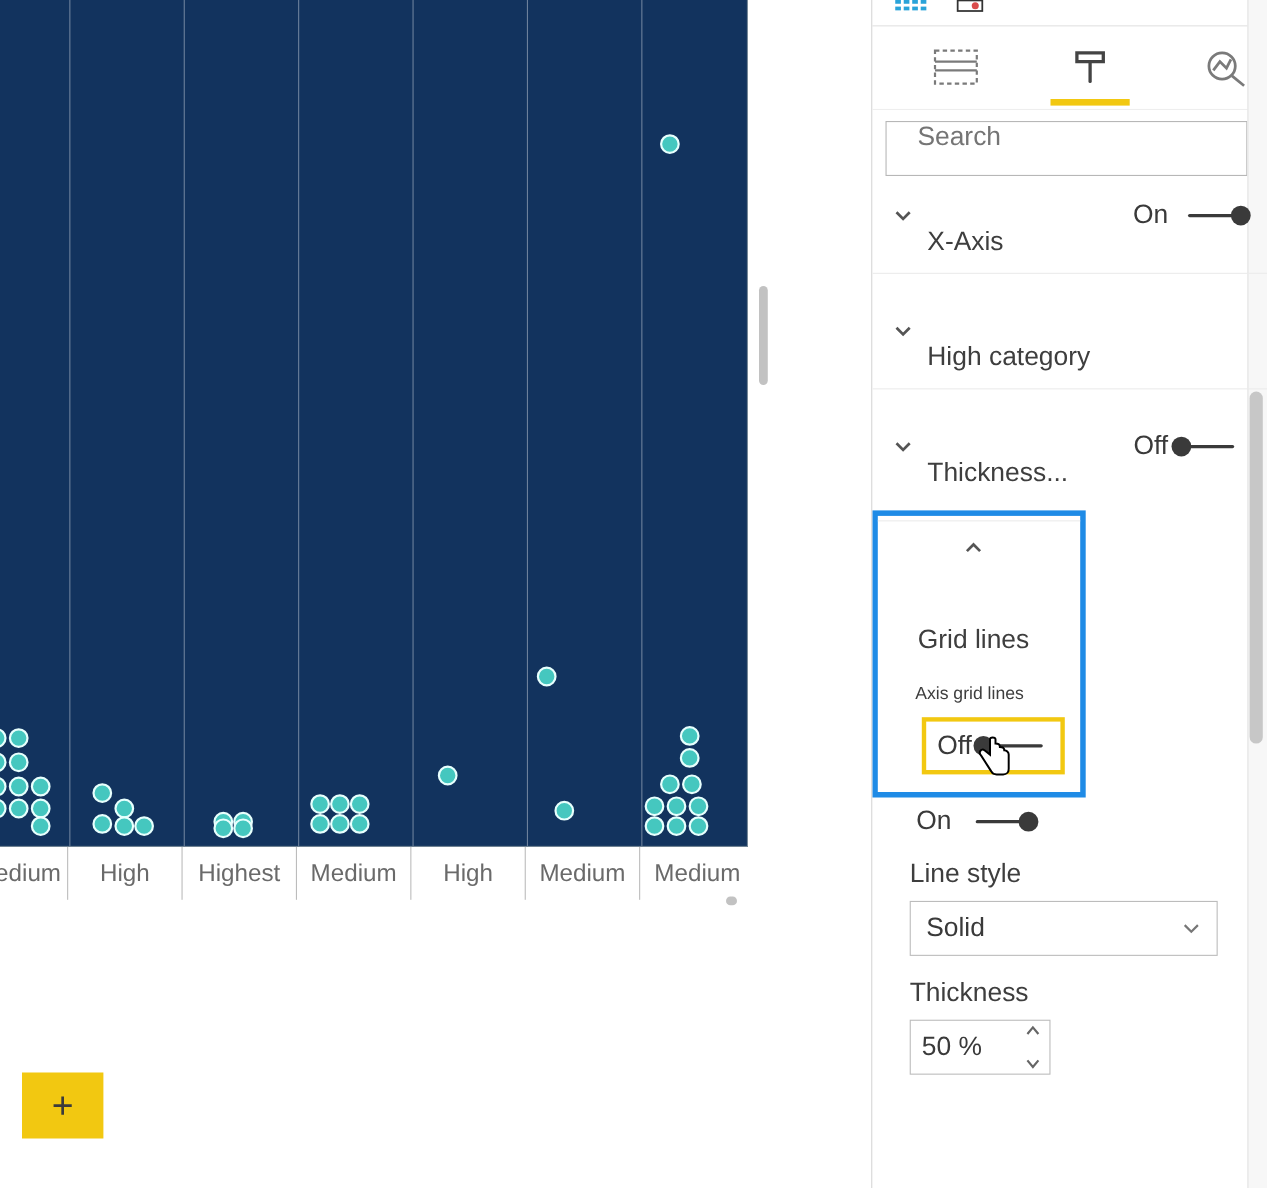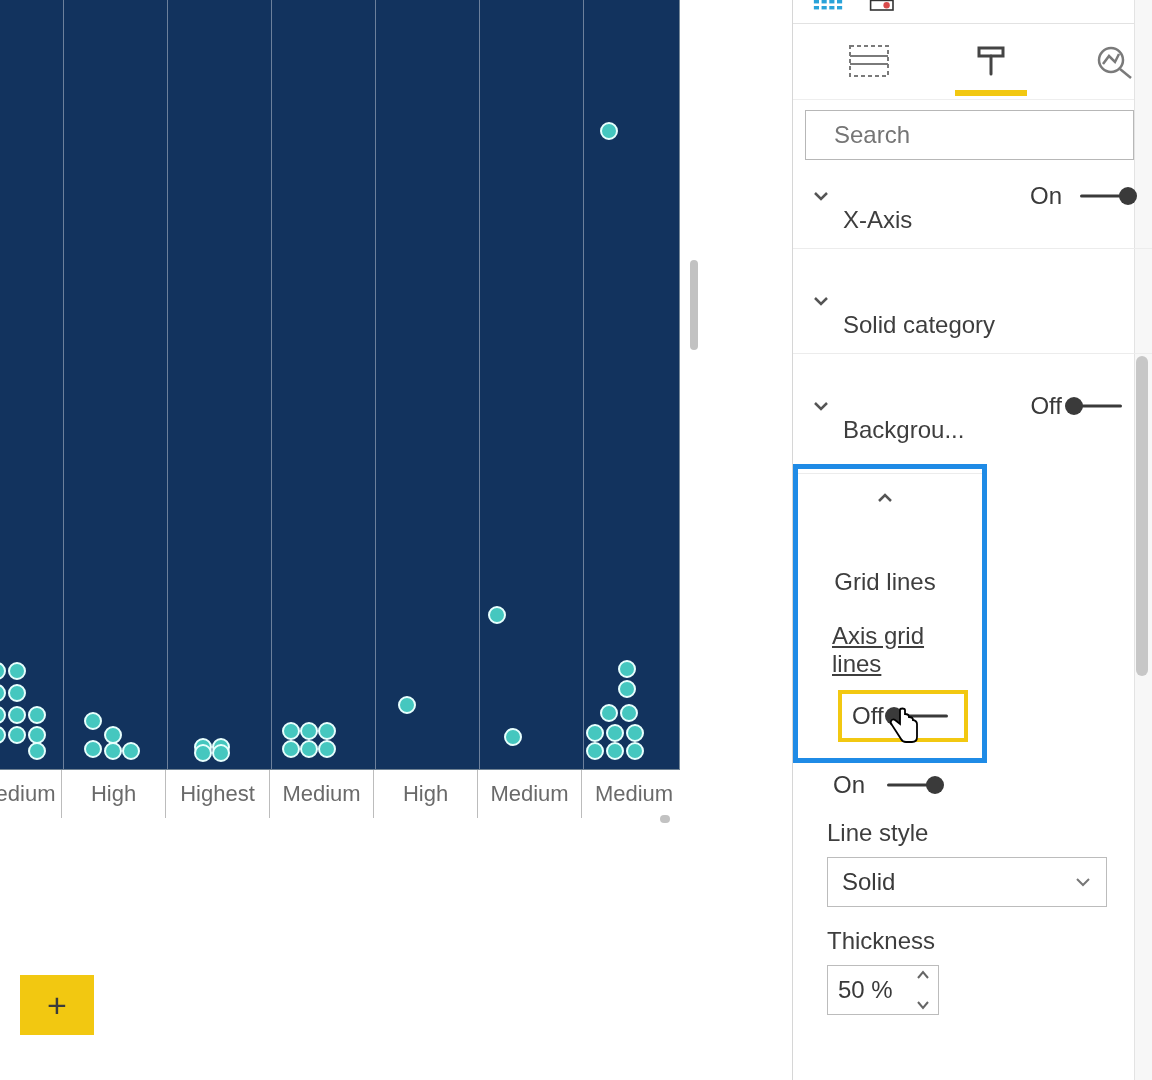--- a/index.html
+++ b/index.html
@@ -59,21 +59,21 @@
   .pane-top-split { height: 24px; border-bottom: 1px solid #e2e2e2; display:flex; align-items:flex-start; gap:20px; padding-left:20px; }
   .mini-icon { width: 36px; height: 12px; }
   .views-row { display: flex; gap: 50px; padding: 18px 0 0 40px; height: 76px; border-bottom: 1px solid #eee; }
   .view-tab { display:flex; flex-direction:column; align-items:center; gap:8px; cursor:pointer; }
   .view-tab svg { width: 44px; height: 38px; }
   .view-underline { width: 72px; height: 6px; background: #f2c811; margin-top: 2px; }
   .view-underline.hidden { background: transparent; }
 
   .search-wrap { padding: 10px 18px 6px 12px; }
   .search {
-    display: flex; align-items: center; gap: 14px; height: 50px;
+    display: flex; align-items: flex-start; gap: 14px; height: 50px;
     border: 1.5px solid #b7b7b7; padding: 0 14px; background:#fff;
   }
   .search input {
     flex:1; border:none; outline:none; font-size: 24px; color:#5a5a5a; background:transparent;
   }
 
   .list { flex:1; overflow:hidden; position:relative; }
   .list-scroll { position:absolute; right:4px; top:190px; width:12px; height:320px; border-radius:6px; background:#c7c7c7; }
   .section {
     padding: 14px 24px 14px 18px; border-top: 1px solid #ececec; display:flex; align-items:center; gap:12px;
@@ -89,37 +89,37 @@
   .switch .track { position:absolute; left:6px; right:6px; top:50%; height:3px; background:#3a3a3a; transform:translateY(-50%); border-radius:2px; }
   .switch .knob  { position:absolute; top:50%; width:18px; height:18px; border-radius:50%; background:#3a3a3a; transform:translate(-50%,-50%); }
   .switch.on  .knob { left: 100%; }
   .switch.off .knob { left: 0%; }
 
   .highlight-group {
     margin: 6px 0 8px 0; border: 5px solid #1f8be6; padding: 4px 0 16px 0;
     width: 194px;
   }
   .highlight-group .section { border-top:none; padding-left: 14px; }
-  .sub-head { font-size: 24px; color:#3e3e3e; padding: 12px 24px 6px 34px; text-decoration: underline; }
+  .sub-head { font-size: 16px; color:#3e3e3e; padding: 12px 24px 6px 34px; }
   .sub-toggle {
     margin: 6px 24px 0 40px; display:flex; align-items:center; gap:16px; font-size:24px; color:#3a3a3a;
   }
   .axis-toggle-box { border: 4px solid #f2c811; padding: 8px 10px; display:inline-flex; align-items:center; gap:10px; position:relative; }
   .cursor-hand {
     position:absolute; left:46px; top:12px; width:34px; height:40px; pointer-events:none;
   }
 
   .field-label { font-size:24px; color:#3e3e3e; padding: 20px 24px 10px 34px; }
   .select {
     margin: 0 45px 0 34px; height:50px; border:1.5px solid #bcbcbc; display:flex; align-items:center;
     padding:0 14px; font-size:24px; color:#3a3a3a; background:#fff; cursor:pointer;
   }
   .select .val { flex:1; }
   .stepper {
-    margin: 0 0 0 34px; height:50px; width:112px; border:1.5px solid #bcbcbc; display:flex; align-items:center;
+    margin: 0 0 0 34px; height:50px; width:128px; border:1.5px solid #bcbcbc; display:flex; align-items:center;
     padding:0 10px; font-size:24px; color:#3a3a3a; background:#fff; position:relative;
   }
   .stepper .arrows { position:absolute; right:4px; top:4px; bottom:4px; width:18px; display:flex; flex-direction:column; justify-content:space-between; }
   .stepper .arrows svg { width:14px; height:10px; }
 
   .pane-edge { position:absolute; right:0; top:0; bottom:0; width:18px; background:#f7f7f7; border-left:1px solid #e3e3e3; }
 </style>
 </head>
 <body>
 
@@ -276,28 +276,28 @@
               <div class="track"></div>
               <div class="knob"></div>
             </div>
         </div>
       </div>
 
       <div class="section">
         <svg class="chev" viewBox="0 0 20 20">
             <polyline points="4,7 10,13 16,7" fill="none" stroke="#555" stroke-width="2.5"></polyline>
           </svg>
-        <span class="label">Solid category</span>
+        <span class="label">High category</span>
       </div>
 
       <div class="section">
         <svg class="chev" viewBox="0 0 20 20">
             <polyline points="4,7 10,13 16,7" fill="none" stroke="#555" stroke-width="2.5"></polyline>
           </svg>
-        <span class="label">Backgrou...</span>
+        <span class="label">Thickness...</span>
         <div class="toggle">
           <span>Off</span>
           <div class="switch off">
               <div class="track"></div>
               <div class="knob"></div>
             </div>
         </div>
       </div>
 
 

